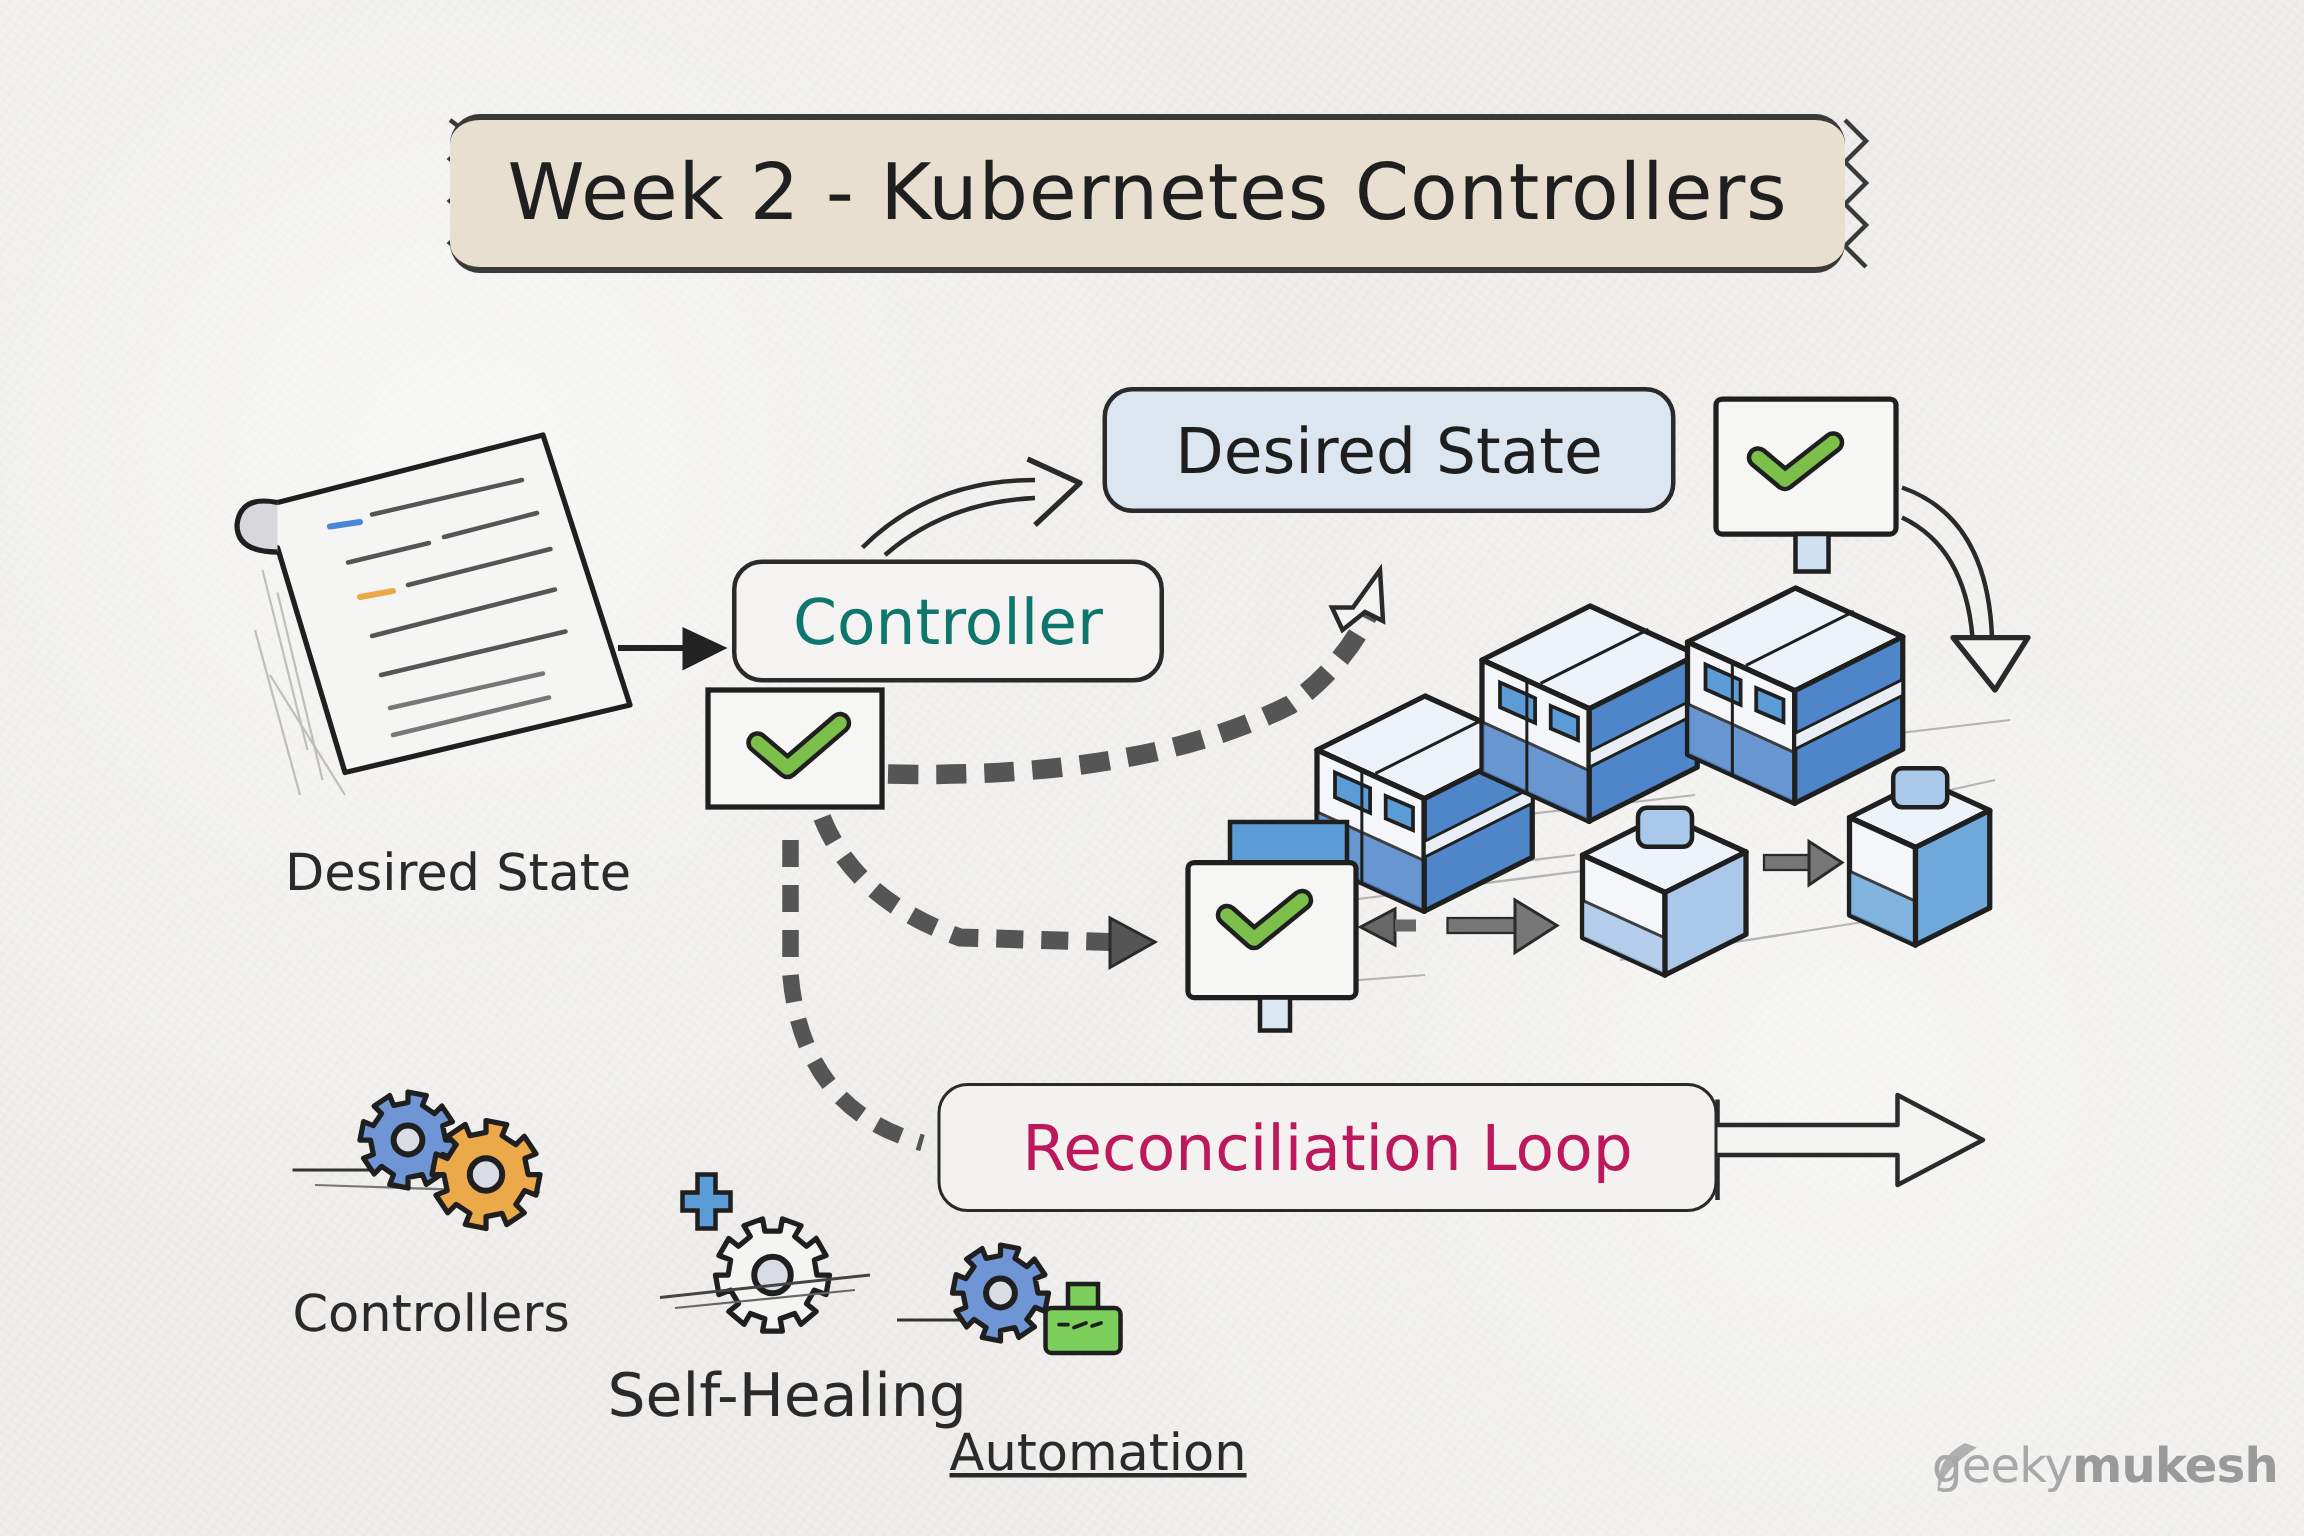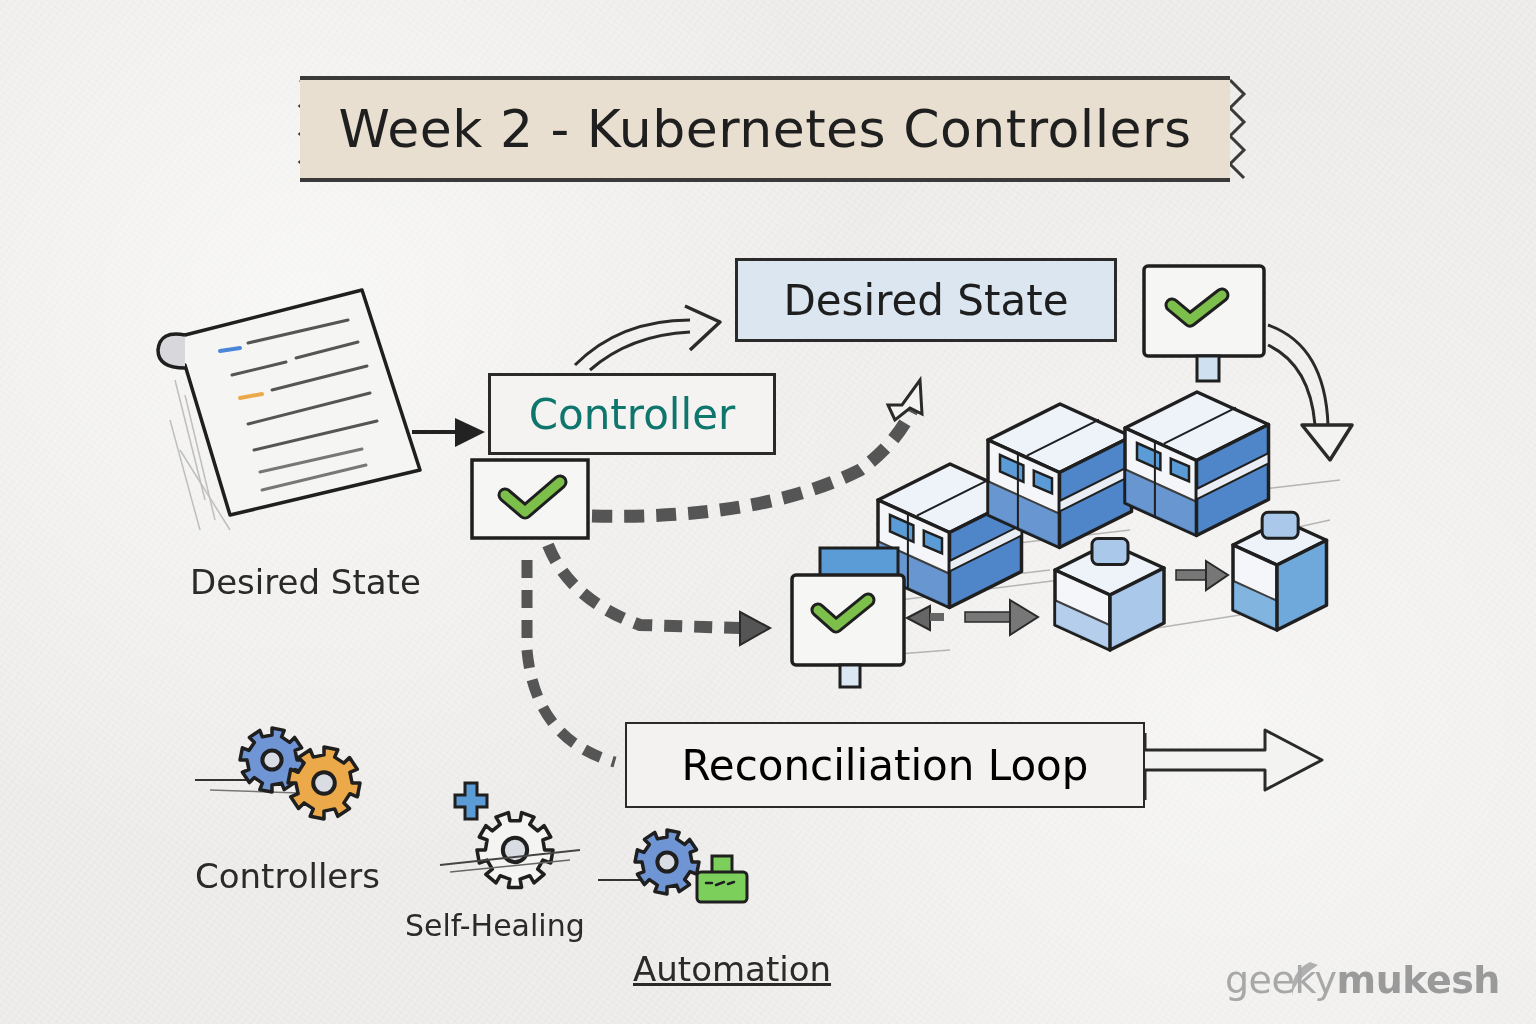--- a/index.html
+++ b/index.html
@@ -7,46 +7,46 @@
     width: 1536px; height: 1024px; overflow: hidden; position: relative;
     background: #efeeec;
     background-image:
       radial-gradient(circle at 20% 30%, rgba(255,255,255,0.6) 0, transparent 40%),
       radial-gradient(circle at 80% 70%, rgba(255,255,255,0.5) 0, transparent 45%),
       repeating-linear-gradient(37deg, rgba(0,0,0,0.012) 0 2px, transparent 2px 5px),
       repeating-linear-gradient(-53deg, rgba(0,0,0,0.012) 0 2px, transparent 2px 6px);
     font-family: "DejaVu Sans", sans-serif;
     color: #222;
   }
-  .abs { position: absolute; }
+  .abs { position: absolute; border-radius: 20px; }
   svg.stage { position: absolute; left: 0; top: 0; }
   .title-banner {
     left: 300px; top: 76px; width: 930px; height: 106px;
     background: #e8dfd0;
     border-top: 4px solid #3a3a3a; border-bottom: 4px solid #3a3a3a;
     box-sizing: border-box;
     display: flex; align-items: center; justify-content: center;
   }
   .title-text { font-size: 52px; font-weight: normal; color: #1f1f1f; letter-spacing: 0.5px; }
   .box {
     border: 3.5px solid #2a2a2a; box-sizing: border-box;
     display: flex; align-items: center; justify-content: center;
   }
   .controller-box { left: 488px; top: 373px; width: 288px; height: 82px; background: #f4f3f1; }
   .controller-text { font-size: 42px; color: #0f766e; }
   .desired-box { left: 735px; top: 258px; width: 382px; height: 84px; background: #dbe6f0; }
   .desired-text { font-size: 42px; color: #1e1e1e; }
   .recon-box { left: 625px; top: 722px; width: 520px; height: 86px; background: #f3f2f0; border-width: 2.5px; }
-  .recon-text { font-size: 42px; color: #000000; }
+  .recon-text { font-size: 42px; color: #be185d; }
   .label { font-size: 34px; color: #2a2a2a; white-space: nowrap; }
   .desired-label { left: 190px; top: 562px; }
   .autoscaling-label { left: 195px; top: 856px; font-size: 34px; }
-  .selfhealing-label { left: 405px; top: 908px; font-size: 30px; }
+  .selfhealing-label { left: 405px; top: 908px; font-size: 40px; }
   .automation-label { left: 633px; top: 949px; font-size: 34px; text-decoration: underline; }
-  .watermark { left: 1225px; top: 958px; font-size: 38px; color: #a8a8a8; letter-spacing: -0.5px; }
+  .watermark { left: 1288px; top: 958px; font-size: 32px; color: #a8a8a8; letter-spacing: -0.5px; }
   .watermark b { font-weight: bold; color: #9a9a9a; }
 </style>
 </head>
 <body>
 
 <svg class="stage" width="1536" height="1024" viewBox="0 0 1536 1024">
   <defs>
     <marker id="arrowFilled" markerWidth="10" markerHeight="10" refX="6" refY="5" orient="auto">
       <path d="M0,0 L10,5 L0,10 z" fill="#555"></path>
     </marker>

